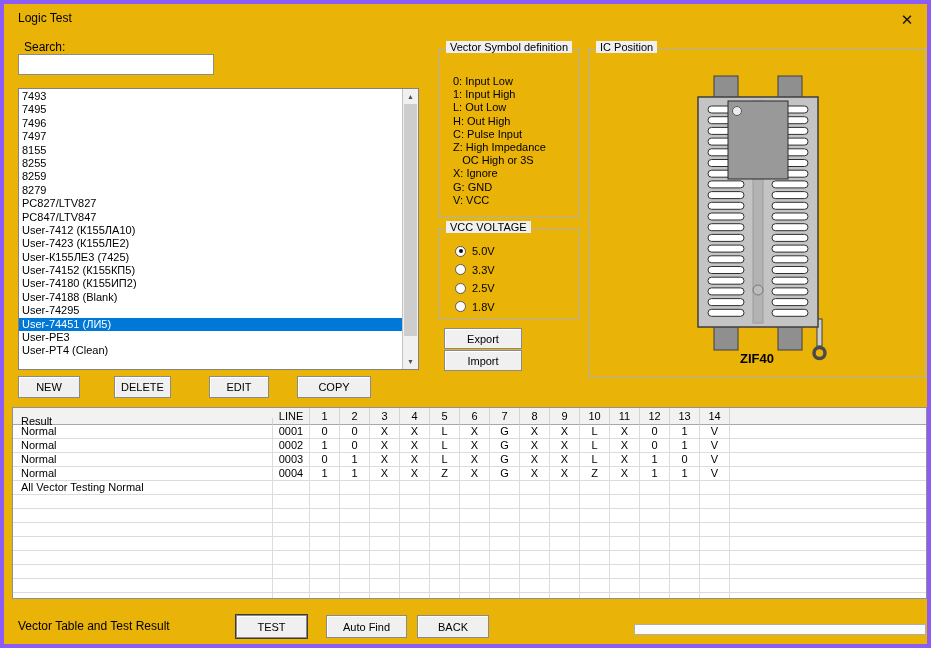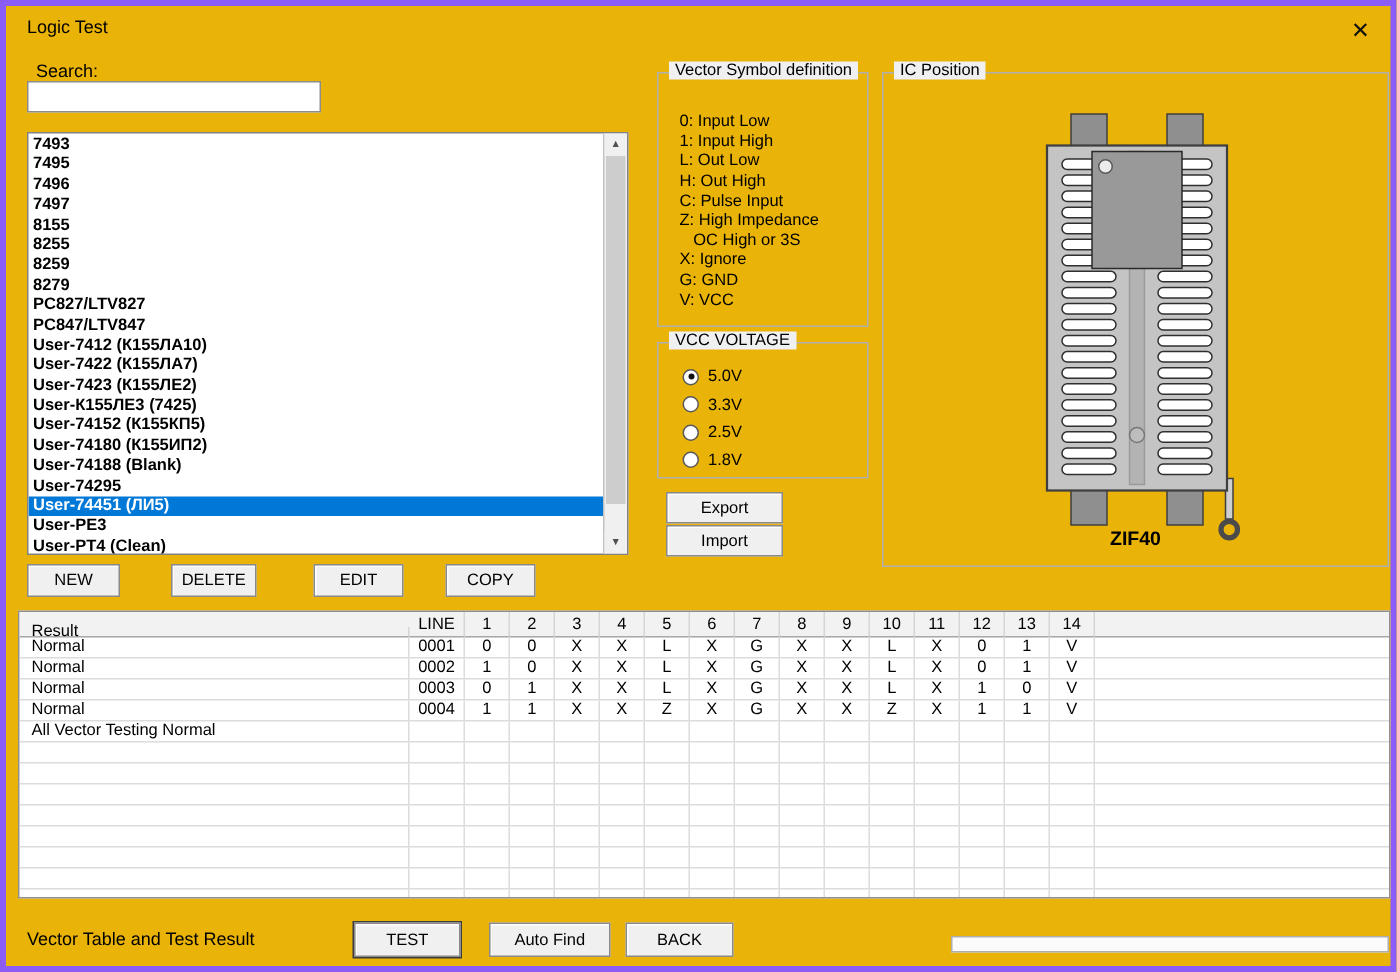--- a/index.html
+++ b/index.html
@@ -18,21 +18,21 @@
   .search-label { position: absolute; left: 20px; top: 36px; font-size: 12px; }
   .search-input {
     position: absolute; left: 14px; top: 50px; width: 196px; height: 21px;
     border: 1px solid #8c8c8c; background: #fff; font: 12px "Liberation Sans", sans-serif;
     padding: 0 4px; outline: none;
   }
   .listbox {
     position: absolute; left: 14px; top: 84px; width: 401px; height: 282px;
     background: #fff; border: 1px solid #828282; overflow: hidden;
   }
-  .list-inner { position: absolute; left: 0; top: 0; right: 16px; bottom: 0; padding-top: 1px; font-weight: bold; }
+  .list-inner { position: absolute; left: 0; top: 0; right: 16px; bottom: 0; padding-top: 1px; }
   .list-item {
     height: 13.4px; line-height: 13.4px; font-size: 11px; padding-left: 3px;
     white-space: nowrap; cursor: default;
   }
   .list-item.selected { background: #0078d7; color: #fff; }
   .scrollbar {
     position: absolute; top: 0; right: 0; bottom: 0; width: 16px;
     background: #f0f0f0; border-left: 1px solid #c2c2c2;
   }
   .sb-up, .sb-down {
@@ -46,21 +46,21 @@
   .btn {
     position: absolute; background: #f0f0f0; border: 1px solid #8a8a8a;
     box-shadow: inset 1px 1px 0 #ffffff;
     display: flex; align-items: center; justify-content: center;
     font: 11px "Liberation Sans", sans-serif; cursor: default;
   }
   .btn.default { box-shadow: inset 1px 1px 0 #ffffff, 0 0 0 1px #3c3c3c; }
   .btn-new    { left: 14px;  top: 372px; width: 62px; height: 22px; }
   .btn-delete { left: 110px; top: 372px; width: 57px; height: 22px; }
   .btn-edit   { left: 205px; top: 372px; width: 60px; height: 22px; }
-  .btn-copy   { left: 293px; top: 372px; width: 60px; height: 22px; }
+  .btn-copy   { left: 293px; top: 372px; width: 74px; height: 22px; }
   .btn-export { left: 440px; top: 324px; width: 78px; height: 21px; }
   .btn-import { left: 440px; top: 346px; width: 78px; height: 21px; }
   .btn-test   { left: 232px; top: 611px; width: 71px; height: 23px; }
   .btn-autofind { left: 322px; top: 611px; width: 81px; height: 23px; }
   .btn-back   { left: 413px; top: 611px; width: 72px; height: 23px; }
   .groupbox { position: absolute; border: 1px solid #b0b0b0; }
   .groupbox .group-title {
     position: absolute; top: -8px; left: 7px; background: #f0f0f0;
     padding: 0 4px; font-size: 11px; white-space: nowrap;
   }
@@ -133,21 +133,20 @@
         <div class="list-item">7495</div>
         <div class="list-item">7496</div>
         <div class="list-item">7497</div>
         <div class="list-item">8155</div>
         <div class="list-item">8255</div>
         <div class="list-item">8259</div>
         <div class="list-item">8279</div>
         <div class="list-item">PC827/LTV827</div>
         <div class="list-item">PC847/LTV847</div>
         <div class="list-item">User-7412 (К155ЛА10)</div>
-        <div class="list-item">User-7422 (К155ЛА7)</div>
         <div class="list-item">User-7423 (К155ЛЕ2)</div>
         <div class="list-item">User-К155ЛЕ3 (7425)</div>
         <div class="list-item">User-74152 (К155КП5)</div>
         <div class="list-item">User-74180 (К155ИП2)</div>
         <div class="list-item">User-74188 (Blank)</div>
         <div class="list-item">User-74295</div>
         <div class="list-item selected">User-74451 (ЛИ5)</div>
         <div class="list-item">User-PE3</div>
         <div class="list-item">User-PT4 (Clean)</div>
       </div>

